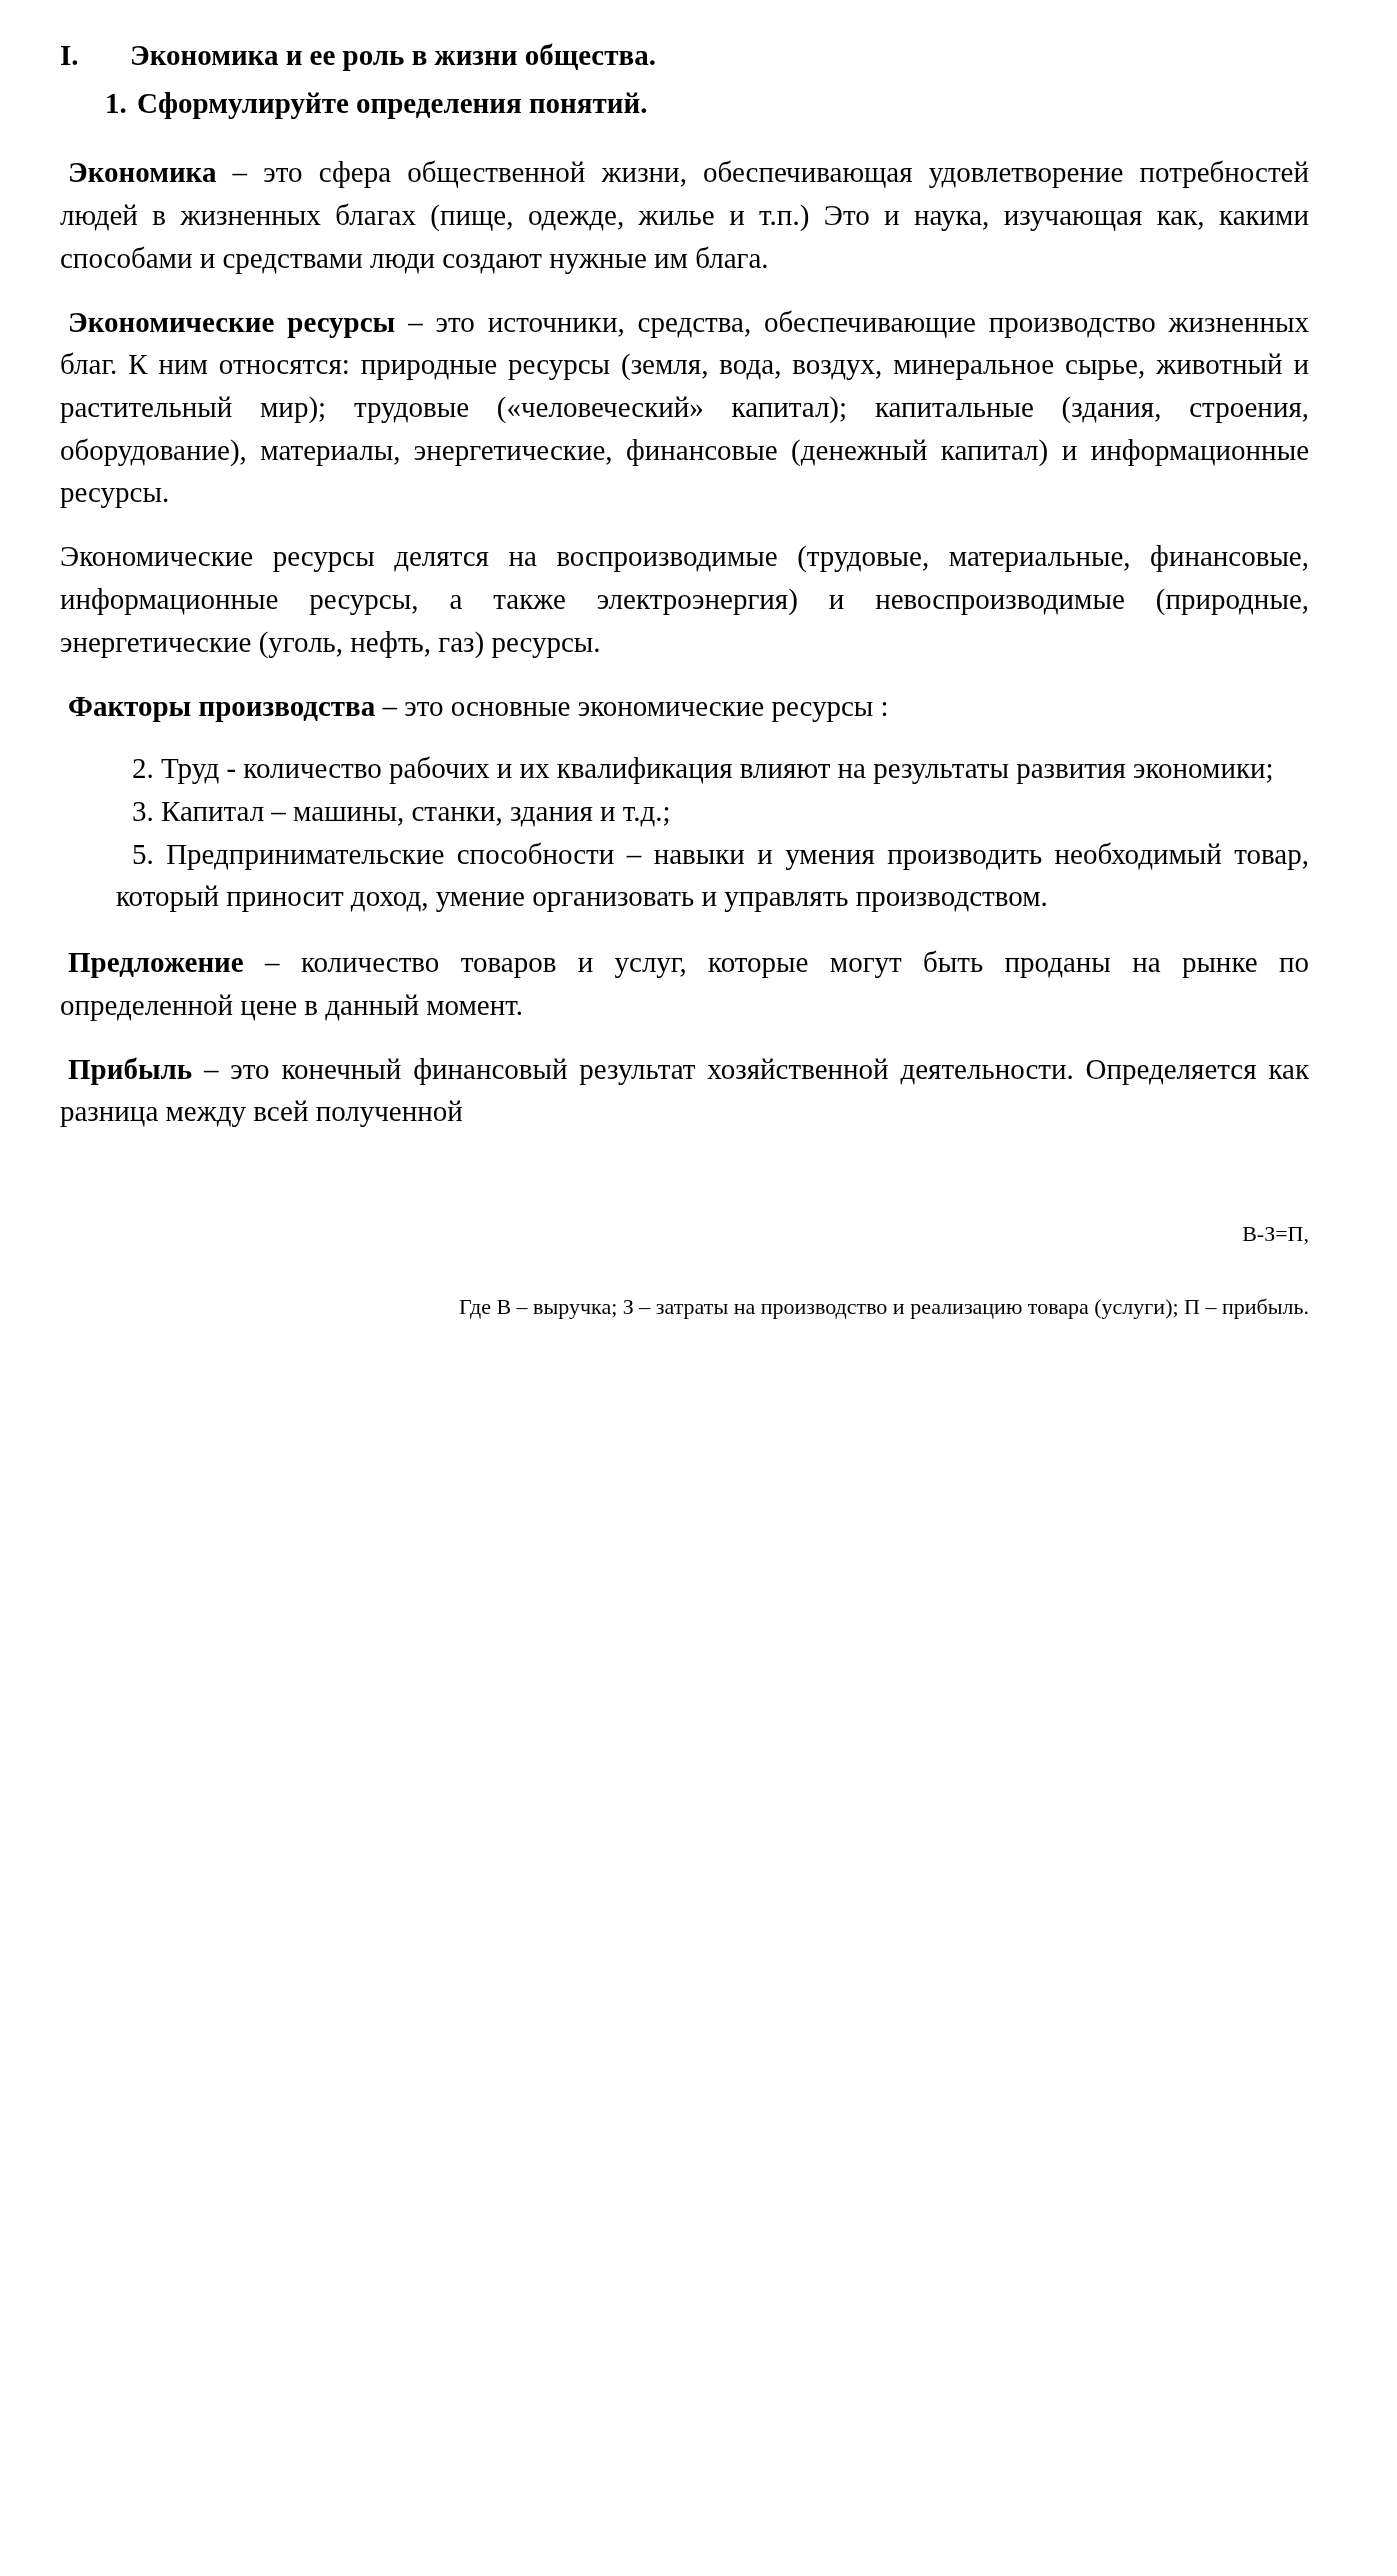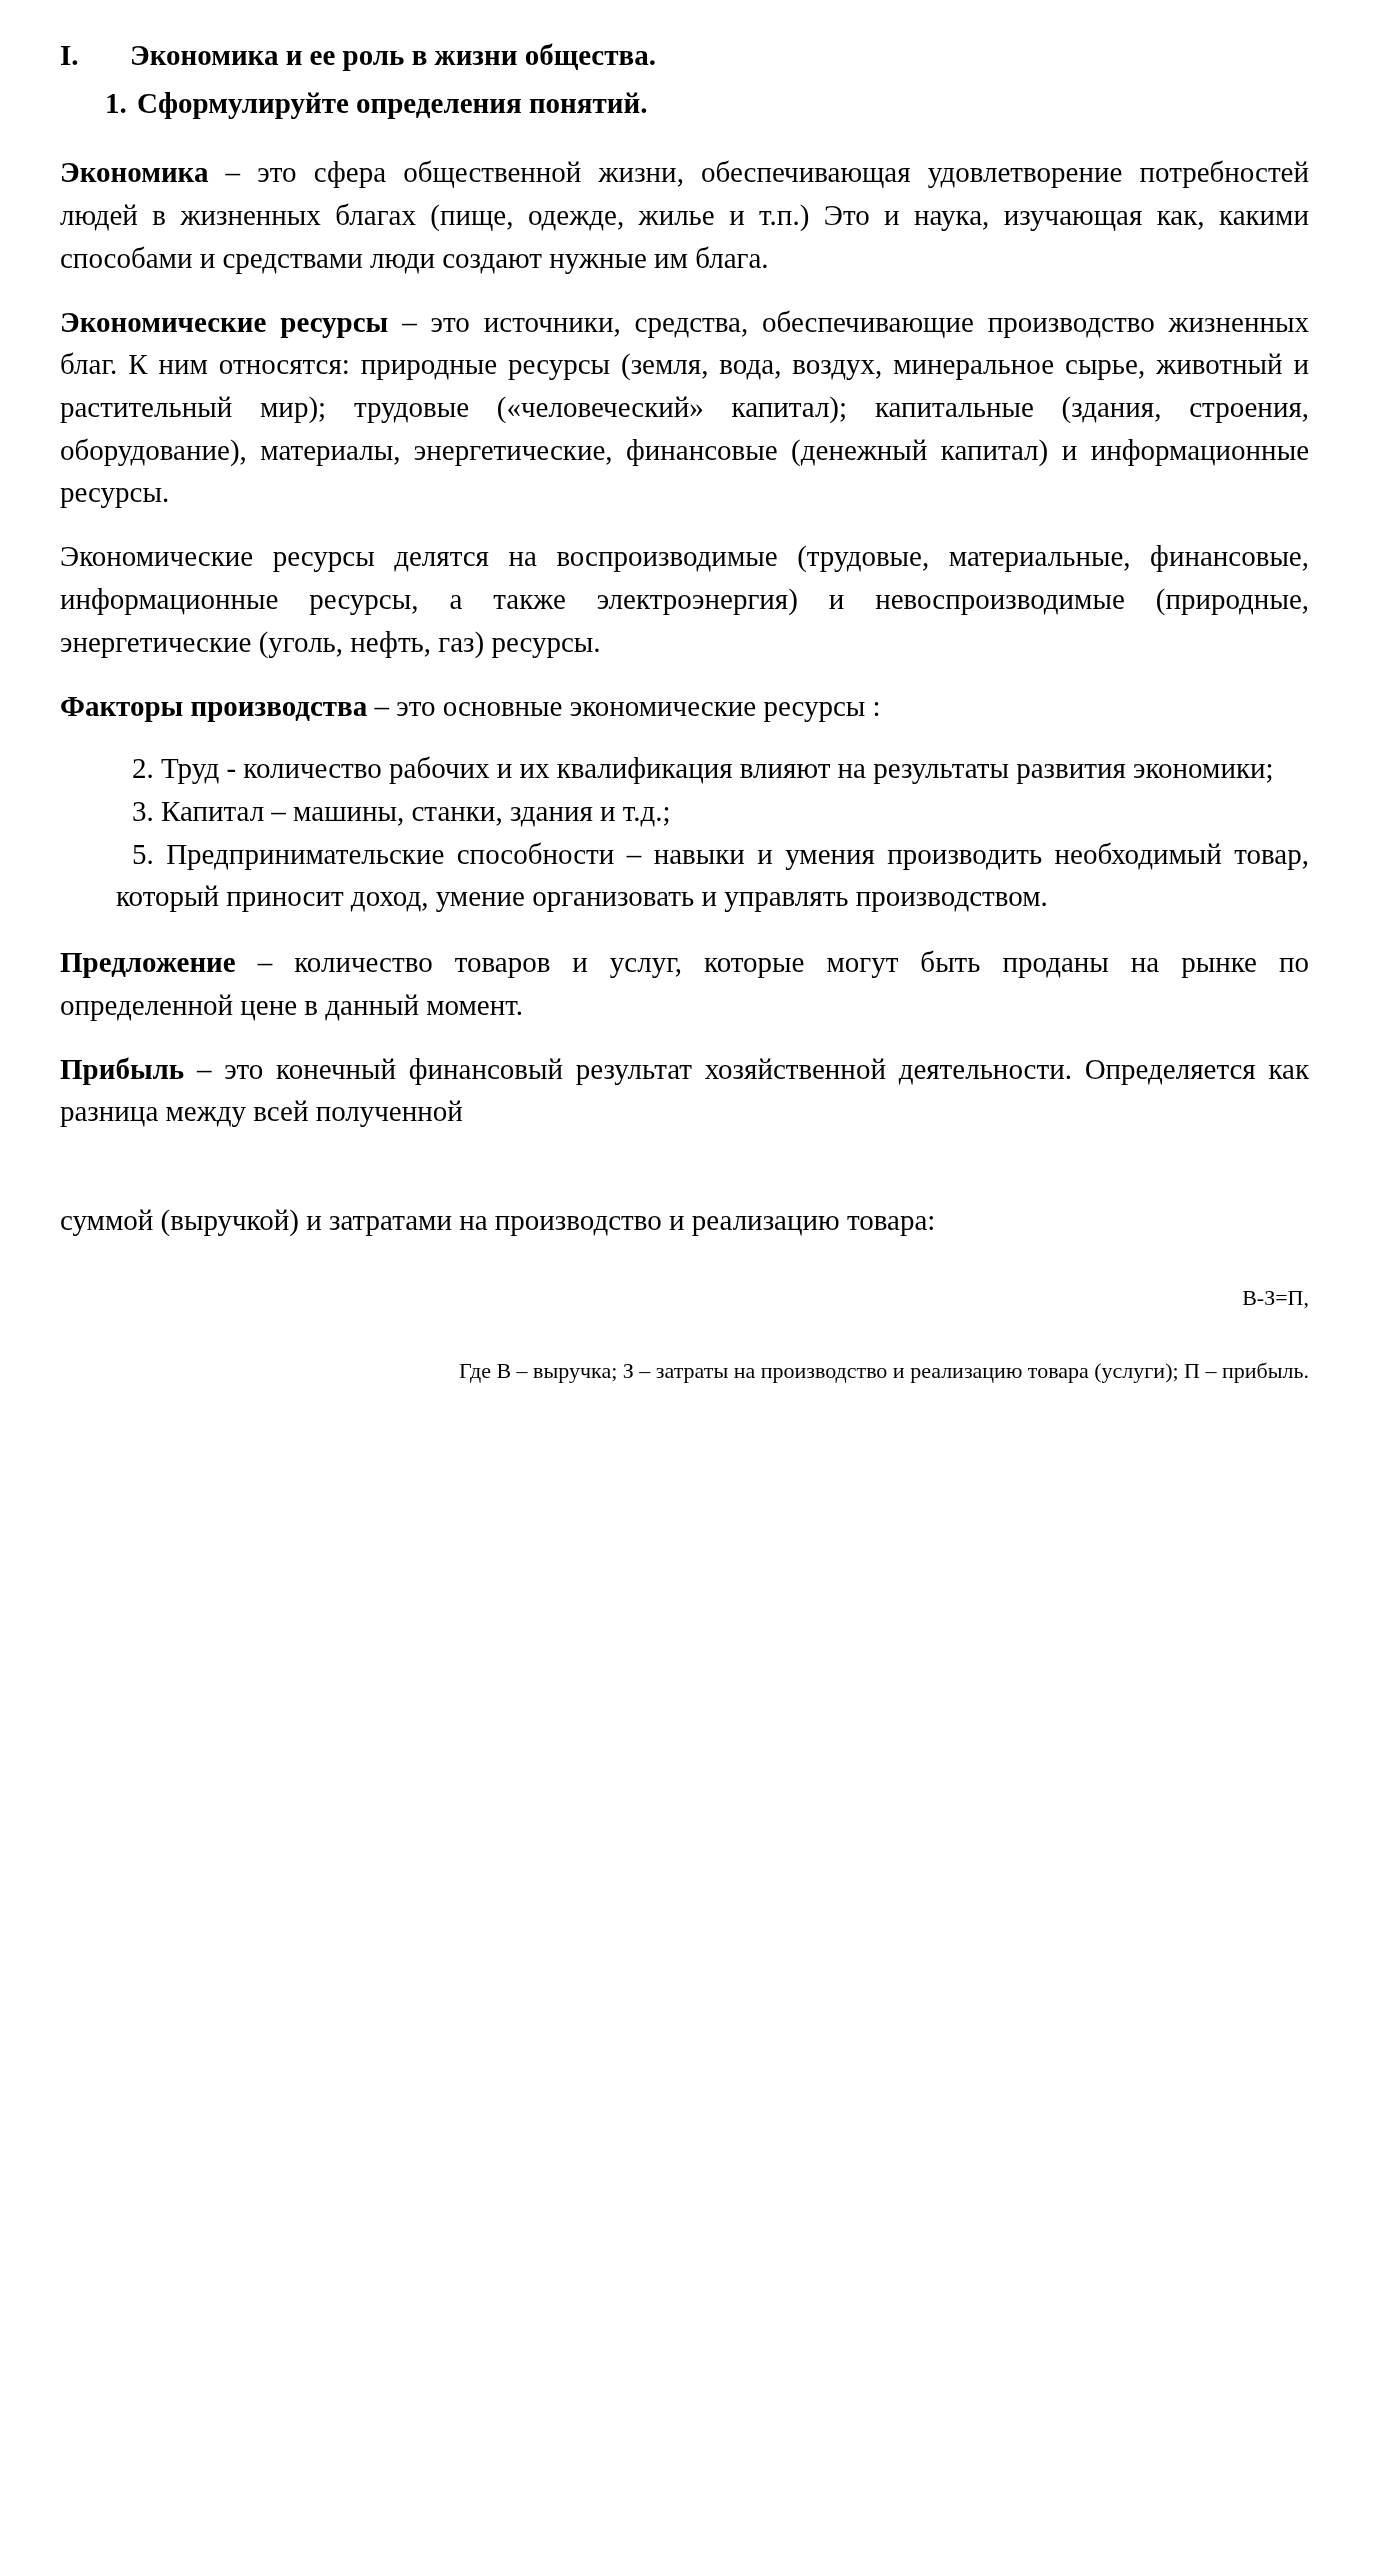--- a/index.html
+++ b/index.html
@@ -53,21 +53,21 @@
   p.body {
     margin: 0 0 21.5px 0;
     text-align: justify;
     text-justify: inter-word;
     line-height: 1.47;
     font-size: 29px;
   }
   p.body.tight {
     margin-bottom: 20px;
   }
-  p.body b { font-weight: bold; }
+  p.body b { font-weight: bold; margin-left: 8px; }
 
   
   .factor-list {
     margin: 0 0 23px 0;
     padding: 0 0 0 56px;
   }
   .factor-list p {
     margin: 0 0 0 0;
     text-align: justify;
     text-justify: inter-word;
@@ -129,23 +129,20 @@
   <p class="body">
     <b>Предложение</b><span> – количество товаров и услуг, которые могут быть проданы на рынке по определенной цене в данный момент.</span>
   </p>
 
   <p class="body">
     <b>Прибыль</b><span> – это конечный финансовый результат хозяйственной деятельности. Определяется как разница между всей полученной</span>
   </p>
 
   <div class="spacer-line"></div>
 
-  <p class="body">
-    <span>суммой (выручкой) и затратами на производство и реализацию товара:</span>
-  </p>
 
   <div class="gap-small"></div>
 
   <p class="plain">В-З=П,</p>
 
   <div class="gap-small"></div>
 
   <p class="plain">Где В – выручка; З – затраты на производство и реализацию товара (услуги); П – прибыль.</p>
 
 </div>

